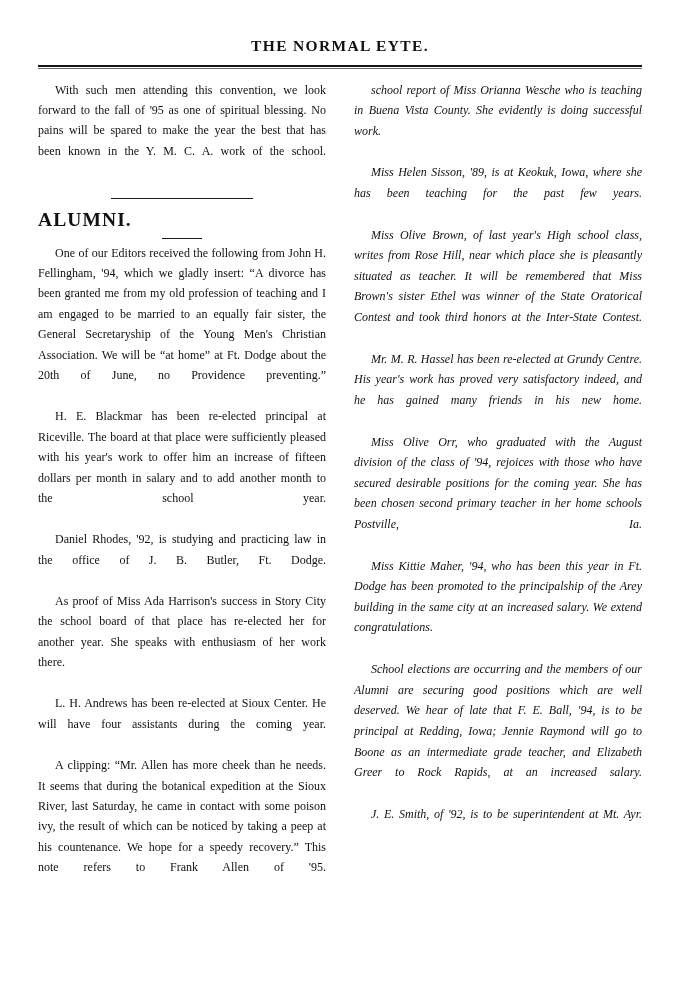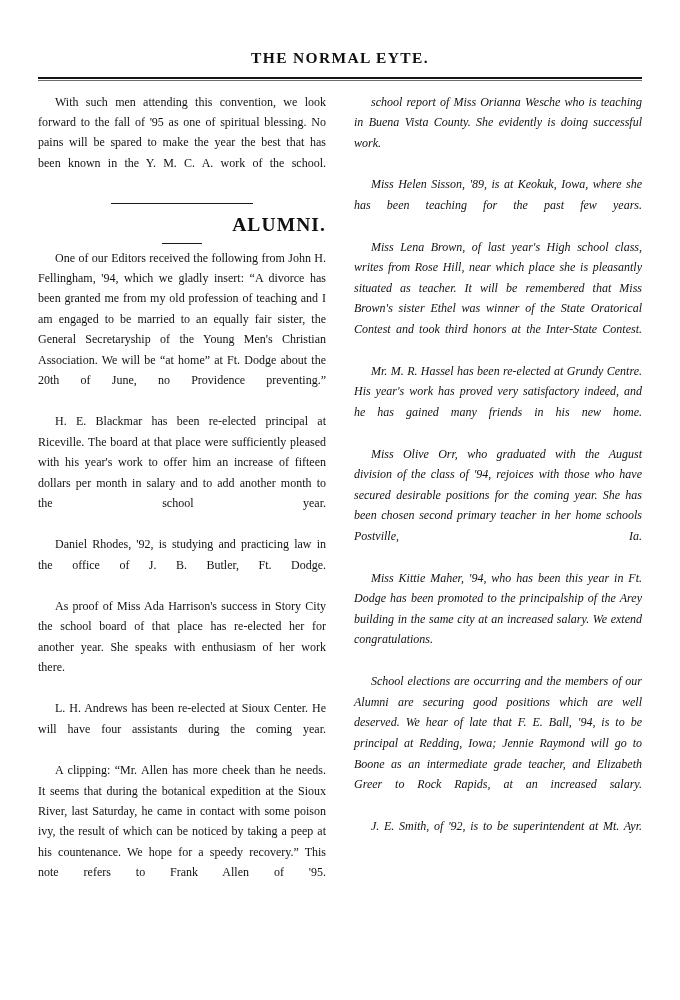--- a/index.html
+++ b/index.html
@@ -17,21 +17,21 @@
     position: relative;
   }
 
   .page {
     position: absolute;
     left: 0;
     top: 0;
     width: 680px;
     height: 748px;
     box-sizing: border-box;
-    padding: 12px 38px;
+    padding: 0 38px;
   }
 
   
   .masthead {
     text-align: center;
     font-weight: bold;
     font-size: 15.5px;
     letter-spacing: 1.35px;
     padding-top: 38px;
     line-height: 1;
@@ -76,22 +76,22 @@
 
   
   p.para:after {
     content: "";
     display: inline-block;
     width: 100%;
   }
 
   
   .section-head {
-    text-align: right;
-    margin: 9px 0 0 0;
+    text-align: left;
+    margin: 16px 0 0 0;
   }
   .rule-long {
     width: 142px;
     margin: 9px auto 0 auto;
     border-top: 1.2px solid #1a1a1a;
     height: 0;
   }
   .rule-short {
     width: 40px;
     margin: 5px auto 4px auto;
@@ -134,21 +134,21 @@
       <p class="para">A clipping: “Mr. Allen has more cheek than he needs. It seems that during the botanical expedition at the Sioux River, last Saturday, he came in contact with some poison ivy, the result of which can be noticed by taking a peep at his countenance. We hope for a speedy recovery.” This note refers to Frank Allen of '95.</p>
 
     </div>
 
     <div class="gutter"></div>
 
     <div class="col col-right">
 
       <p class="para">school report of Miss Orianna Wesche who is teaching in Buena Vista County. She evidently is doing successful work.</p>
       <p class="para">Miss Helen Sisson, '89, is at Keokuk, Iowa, where she has been teaching for the past few years.</p>
-      <p class="para">Miss Lena Brown, of last year's High school class, writes from Rose Hill, near which place she is pleasantly situated as teacher. It will be remembered that Miss Brown's sister Ethel was winner of the State Oratorical Contest and took third honors at the Inter-State Contest.</p>
+      <p class="para">Miss Olive Brown, of last year's High school class, writes from Rose Hill, near which place she is pleasantly situated as teacher. It will be remembered that Miss Brown's sister Ethel was winner of the State Oratorical Contest and took third honors at the Inter-State Contest.</p>
       <p class="para">Mr. M. R. Hassel has been re-elected at Grundy Centre. His year's work has proved very satisfactory indeed, and he has gained many friends in his new home.</p>
       <p class="para">Miss Olive Orr, who graduated with the August division of the class of '94, rejoices with those who have secured desirable positions for the coming year. She has been chosen second primary teacher in her home schools Postville, Ia.</p>
       <p class="para">Miss Kittie Maher, '94, who has been this year in Ft. Dodge has been promoted to the principalship of the Arey building in the same city at an increased salary. We extend congratulations.</p>
       <p class="para">School elections are occurring and the members of our Alumni are securing good positions which are well deserved. We hear of late that F. E. Ball, '94, is to be principal at Redding, Iowa; Jennie Raymond will go to Boone as an intermediate grade teacher, and Elizabeth Greer to Rock Rapids, at an increased salary.</p>
       <p class="para">J. E. Smith, of '92, is to be superintendent at Mt. Ayr.</p>
 
     </div>
 
   </div>
 </div>

